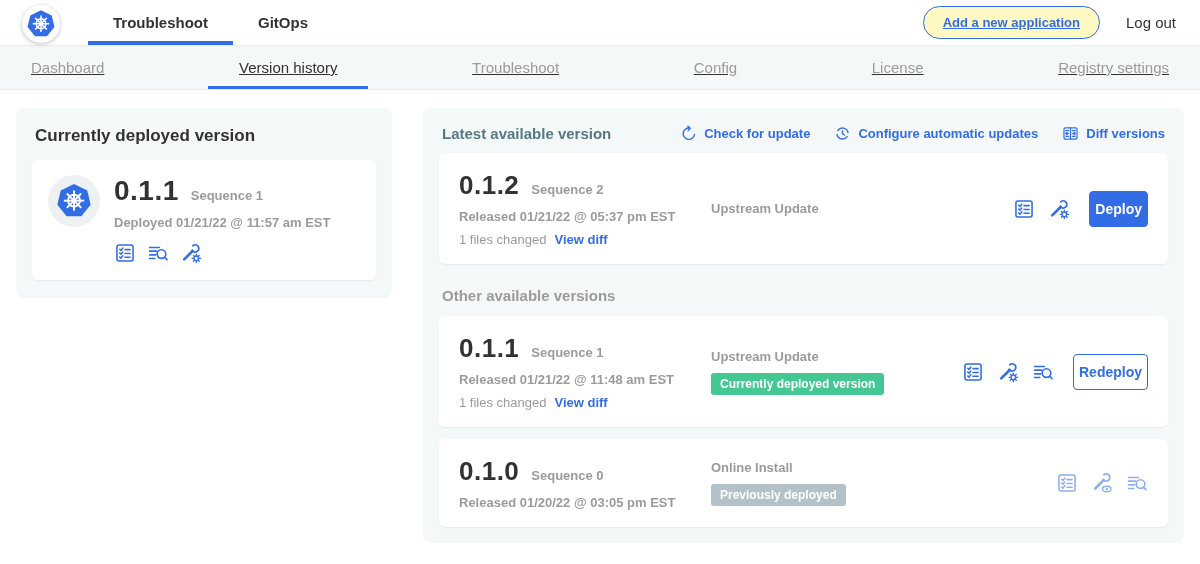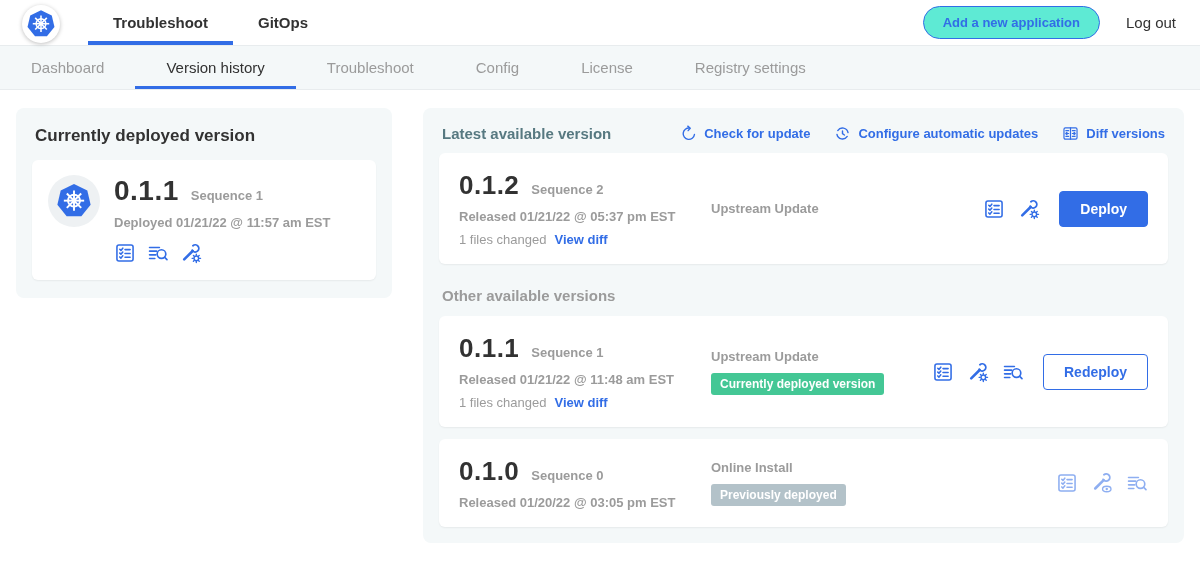--- a/index.html
+++ b/index.html
@@ -36,32 +36,33 @@
   .logo-circle svg { width: 34px; height: 34px; }
   .top-tabs { display: flex; height: 100%; margin-left: 28px; }
   .top-tab {
     display: flex; align-items: center; padding: 0 25px;
     font-size: 15px; font-weight: bold; color: var(--text-dark);
     cursor: pointer; position: relative;
   }
   .top-tab.active { box-shadow: inset 0 -4px 0 var(--blue); }
   .header-spacer { flex: 1; }
   .add-app-btn {
-    border: 1px solid var(--blue); color: var(--blue); background: #5eead4;
+    border: 1px solid var(--blue); color: var(--blue); background: #fef9c3;
     font-size: 13px; font-weight: bold; padding: 8px 19px;
     border-radius: 17px; cursor: pointer;
     font-family: inherit;
+    text-decoration: underline;
   }
   .logout { margin-left: 26px; font-size: 15px; color: var(--text-dark); cursor: pointer; }
 
   
   .subnav {
     height: 44px; background: var(--panel-bg);
     border-bottom: 1px solid var(--border);
-    display: flex; justify-content: flex-start;
+    display: flex; justify-content: space-between; text-decoration: underline;
   }
   .subnav-tab {
     display: flex; align-items: center; padding: 0 31px;
     font-size: 15px; color: var(--text-gray); cursor: pointer;
   }
   .subnav-tab.active {
     color: var(--text-dark); font-weight: 500;
     box-shadow: inset 0 -3px 0 var(--blue);
   }
 
@@ -112,21 +113,21 @@
   .badge {
     display: inline-block; margin-top: 9px; padding: 4px 9px; border-radius: 3px;
     color: #fff; font-size: 12px; font-weight: bold;
   }
   .badge.green { background: var(--badge-green); }
   .badge.gray { background: var(--badge-gray); }
   .card-actions { display: flex; align-items: center; gap: 13px; justify-content: flex-end; }
   .card-actions.muted .action-icon { opacity: .55; }
   .btn {
     font-family: inherit; font-size: 14px; font-weight: bold;
-    border-radius: 4px; padding: 9px 20px; cursor: pointer; margin-left: 6px;
+    border-radius: 4px; padding: 9px 5px; cursor: pointer; margin-left: 6px;
   }
   .btn.primary { background: var(--blue); color: #fff; border: 1px solid var(--blue); }
   .btn.outline { background: #fff; color: var(--blue); border: 1px solid var(--blue); }
 
   .other-title { font-size: 15px; font-weight: 600; color: var(--text-gray); margin: 23px 3px 12px; }
 </style>
 </head>
 <body>
 
 <svg width="0" height="0" style="position:absolute" aria-hidden="true">

